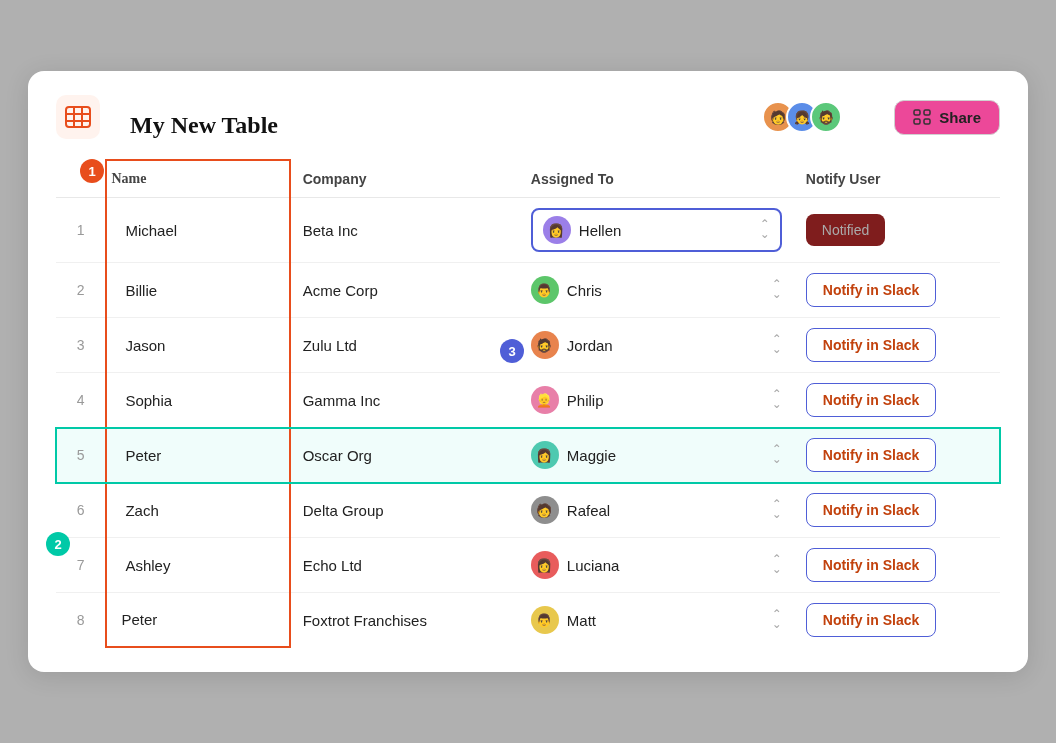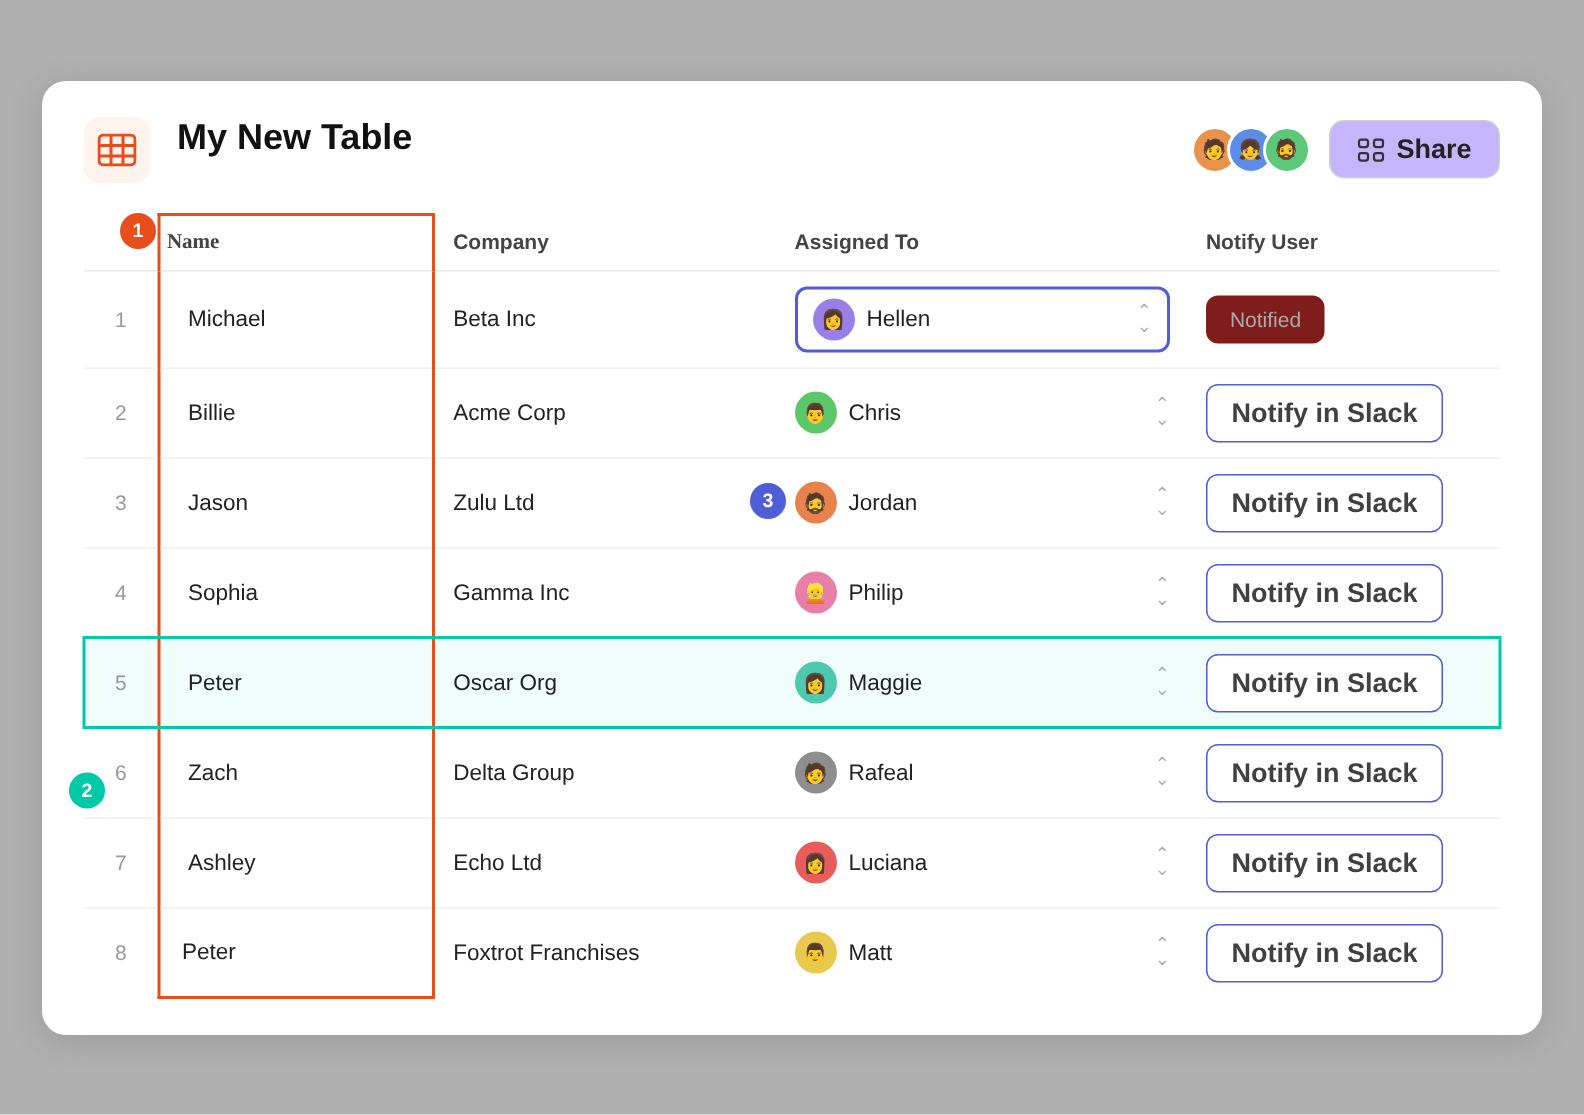--- a/index.html
+++ b/index.html
@@ -19,22 +19,23 @@
       box-shadow: 0 4px 24px rgba(0,0,0,0.12);
     }
     .header {
       display: flex;
       align-items: center;
       justify-content: space-between;
       margin-bottom: 20px;
     }
     .header-left {
       display: flex;
-      align-items: flex-start;
-      gap: 18px;
+      align-items: flex-end;
+      gap: 30px;
+      font-family: Liberation Serif, serif;
     }
     .table-icon {
       background: #fff3ee;
       border-radius: 10px;
       width: 44px;
       height: 44px;
       display: flex;
       align-items: center;
       justify-content: center;
     }
@@ -64,25 +65,26 @@
       overflow: hidden;
     }
     .avatar-small:first-child { margin-left: 0; }
     .share-btn {
       display: flex;
       align-items: center;
       gap: 8px;
       border: 1.5px solid #d0d0d0;
       border-radius: 10px;
       padding: 8px 18px;
-      font-size: 18px;
+      font-size: 15px;
       font-weight: 600;
       color: #222;
-      background: #c4b5fd;
+      background: #ec4899;
       cursor: pointer;
+      margin-left: 40px;
     }
     table {
       width: 100%;
       border-collapse: collapse;
     }
     thead th {
       font-size: 14px;
       font-weight: 600;
       color: #444;
       text-align: left;
@@ -162,23 +164,23 @@
       padding: 6px 10px;
       display: flex;
       align-items: center;
       justify-content: space-between;
       min-width: 180px;
     }
     .notify-btn {
       border: 1.5px solid #4f5ed7;
       border-radius: 8px;
       padding: 8px 16px;
-      font-size: 18px;
+      font-size: 14px;
       font-weight: 700;
-      color: #404040;
+      color: #c2410c;
       background: #fff;
       cursor: pointer;
       white-space: nowrap;
     }
     .notified-btn {
       border: none;
       border-radius: 8px;
       padding: 8px 16px;
       font-size: 14px;
       font-weight: 500;

